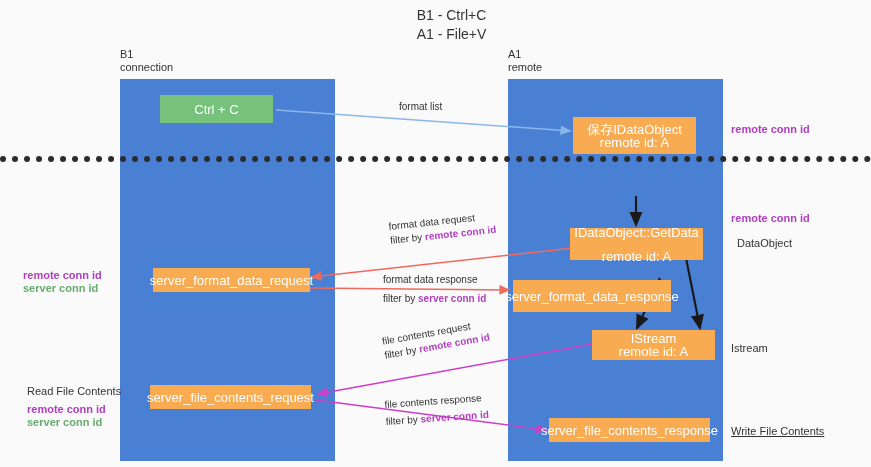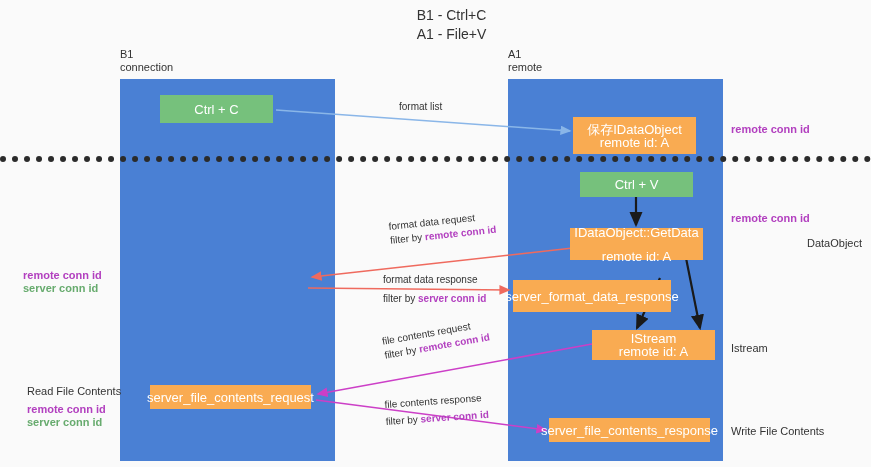--- a/index.html
+++ b/index.html
@@ -89,29 +89,29 @@
 
   <div class="node green" style="left:160px;top:95px;width:113px;height:28px;">
     <div>Ctrl + C</div>
   </div>
 
   <div class="node orange" style="left:573px;top:117px;width:123px;height:37px;">
     <div>保存IDataObject</div>
     <div>remote id: A</div>
   </div>
 
-  <div class="node green" style="left:580px;top:172px;width:113px;height:25px;">
-    <div>Ctrl + V</div>
-  </div>
 
   <div class="node orange" style="left:570px;top:228px;width:133px;height:32px;gap:11px;">
     <div>IDataObject::GetData</div>
     <div>remote id: A</div>
   </div>
 
+  <div class="node orange" style="left:153px;top:268px;width:157px;height:24px;">
+    <div>server_format_data_request</div>
+  </div>
 
   <div class="node orange" style="left:513px;top:280px;width:158px;height:32px;">
     <div>server_format_data_response</div>
   </div>
 
   <div class="node orange" style="left:592px;top:330px;width:123px;height:30px;">
     <div>IStream</div>
     <div>remote id: A</div>
   </div>
 
@@ -144,25 +144,25 @@
 
   <div class="edge-label" style="left:384px;top:398px;transform:rotate(-4deg);transform-origin:left top;">
     <div>file contents response</div>
     <div style="margin-top:3px;"><span>filter by </span><span class="k purple">server conn id</span></div>
   </div>
 
   <div class="side-label purple" style="left:731px;top:122px;">remote conn id</div>
 
   <div class="side-label purple" style="left:731px;top:211px;">remote conn id</div>
 
-  <div class="side-label" style="left:767px;top:236px;padding-left:40px;">DataObject</div>
+  <div class="side-label" style="left:697px;top:236px;padding-left:40px;">DataObject</div>
 
   <div class="side-label" style="left:731px;top:341px;">Istream</div>
 
-  <div class="side-label" style="left:731px;top:424px;">Write File Contents</div>
+  <div class="side-label" style="left:731px;top:424px;text-decoration:underline;">Write File Contents</div>
 
   <div class="side-label purple" style="left:23px;top:268px;">remote conn id</div>
   <div class="side-label green-t" style="left:23px;top:281px;">server conn id</div>
 
   <div class="side-label" style="left:27px;top:384px;">Read File Contents</div>
   <div class="side-label purple" style="left:27px;top:402px;">remote conn id</div>
   <div class="side-label green-t" style="left:27px;top:415px;">server conn id</div>
 
 </div>
 

